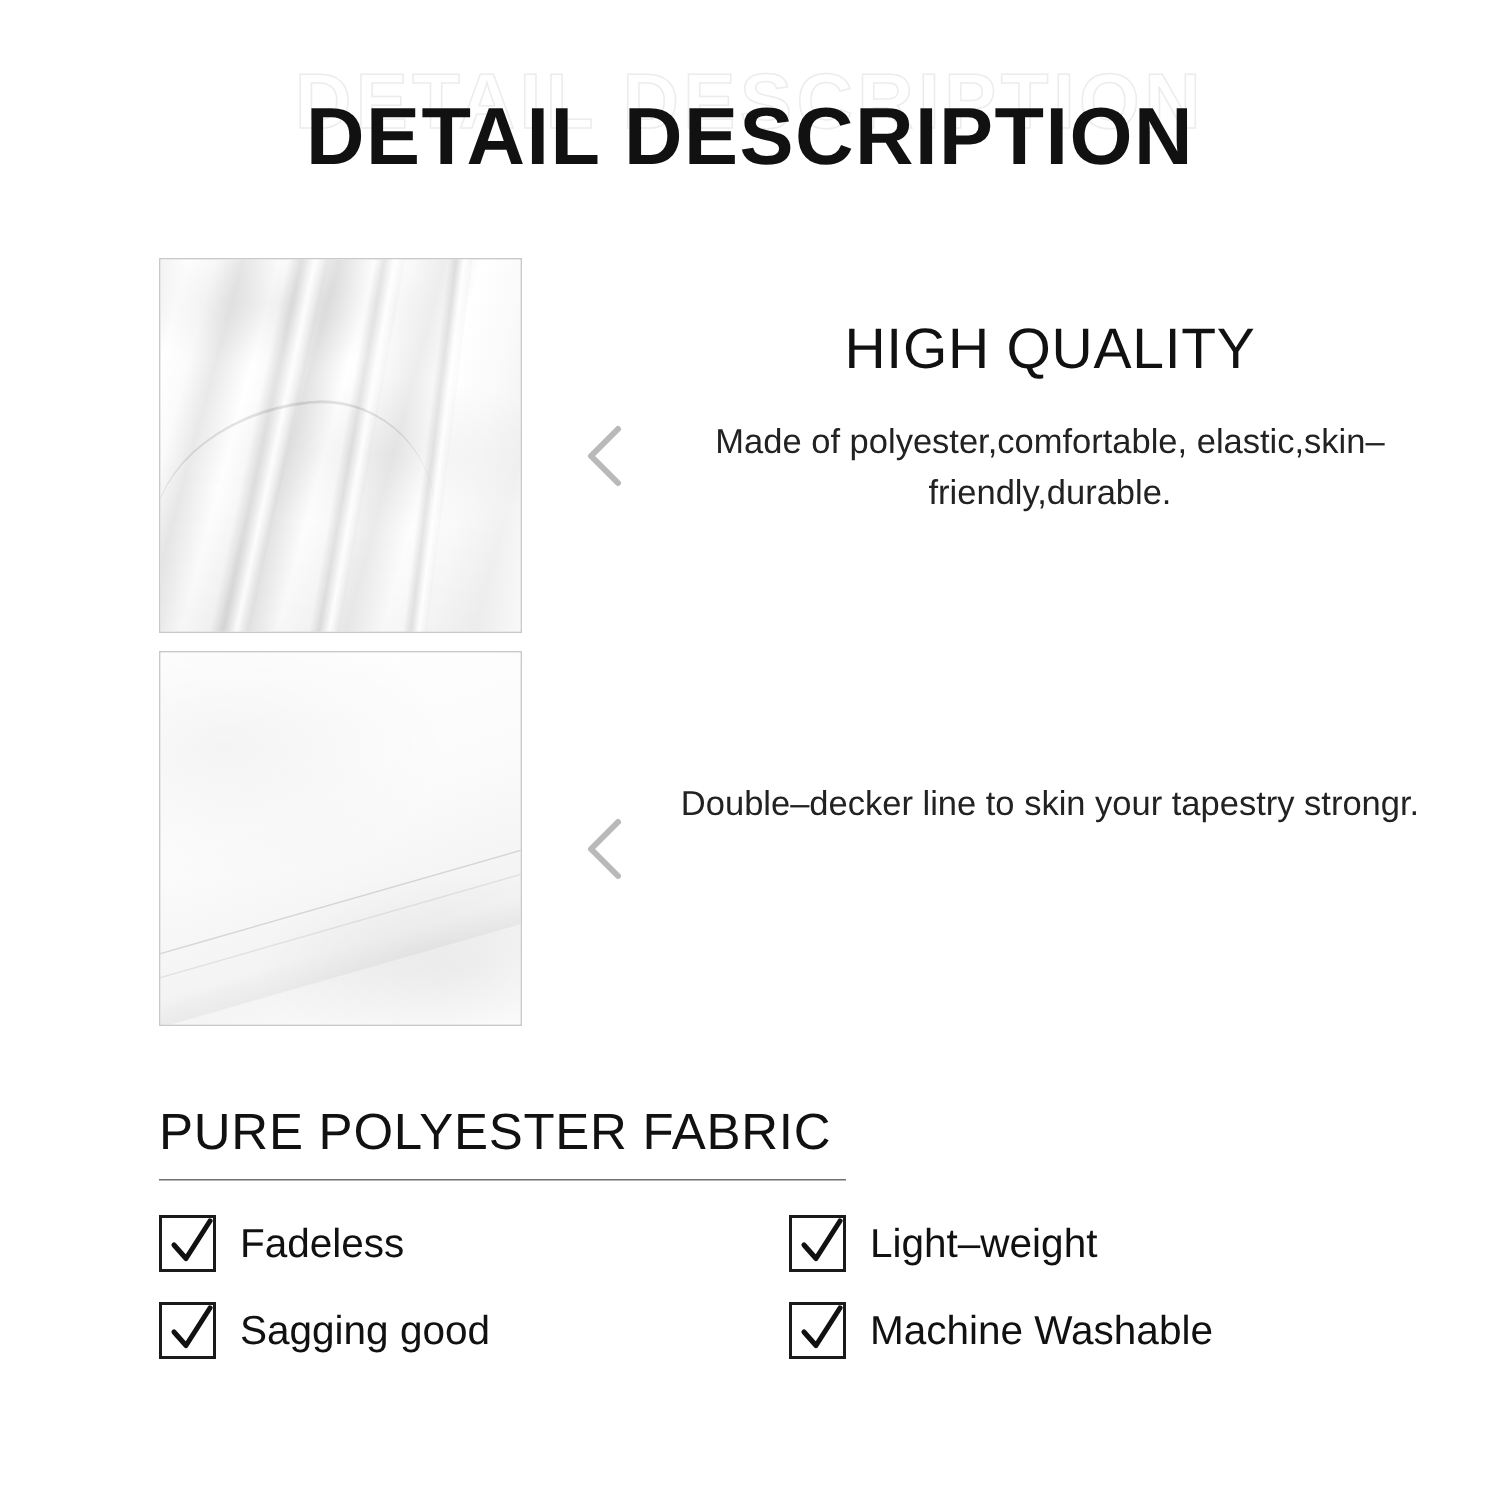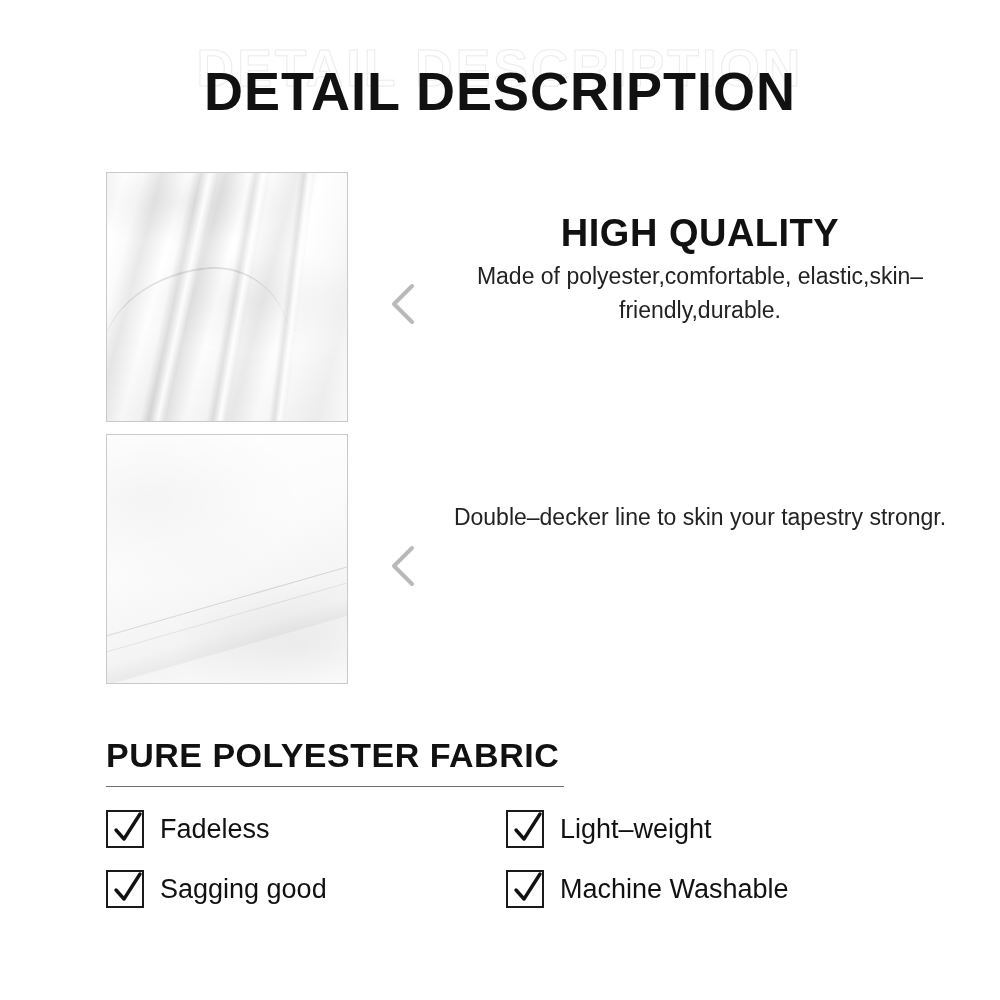--- a/index.html
+++ b/index.html
@@ -156,48 +156,48 @@
 
   .feature-text {
     position: absolute;
     left: 430px;
     top: 40px;
     width: 540px;
     text-align: center;
   }
   .feature-heading {
     font-size: 38px;
-    font-weight: 700;
+    font-weight: 400;
     letter-spacing: 0.5px;
     color: #111111;
     white-space: nowrap;
   }
   .feature-body {
-    margin-top: 4px;
+    margin-top: 22px;
     font-size: 23px;
     line-height: 1.48;
     color: #222222;
     font-weight: 400;
   }
   .row-2 .feature-text { top: 62px; }
   .row-2 .feature-heading { font-size: 38px; }
 
   
   .bottom {
     position: absolute;
     left: 0;
     top: 736px;
     width: 1000px;
   }
   .bottom-title {
     position: absolute;
     left: 106px;
     top: 0;
     font-size: 34px;
-    font-weight: 700;
+    font-weight: 400;
     letter-spacing: 0.5px;
     color: #111111;
     white-space: nowrap;
   }
   .bottom-rule {
     position: absolute;
     left: 106px;
     top: 50px;
     width: 458px;
     height: 1px;
@@ -205,20 +205,21 @@
   }
 
   .checks {
     position: absolute;
     left: 106px;
     top: 74px;
     width: 820px;
     display: grid;
     grid-template-columns: 400px 400px;
     grid-row-gap: 22px;
+    gap: 20px;
   }
   .check-item {
     display: flex;
     align-items: center;
     gap: 16px;
   }
   .check-box {
     width: 38px;
     height: 38px;
     border: 2px solid #1a1a1a;

